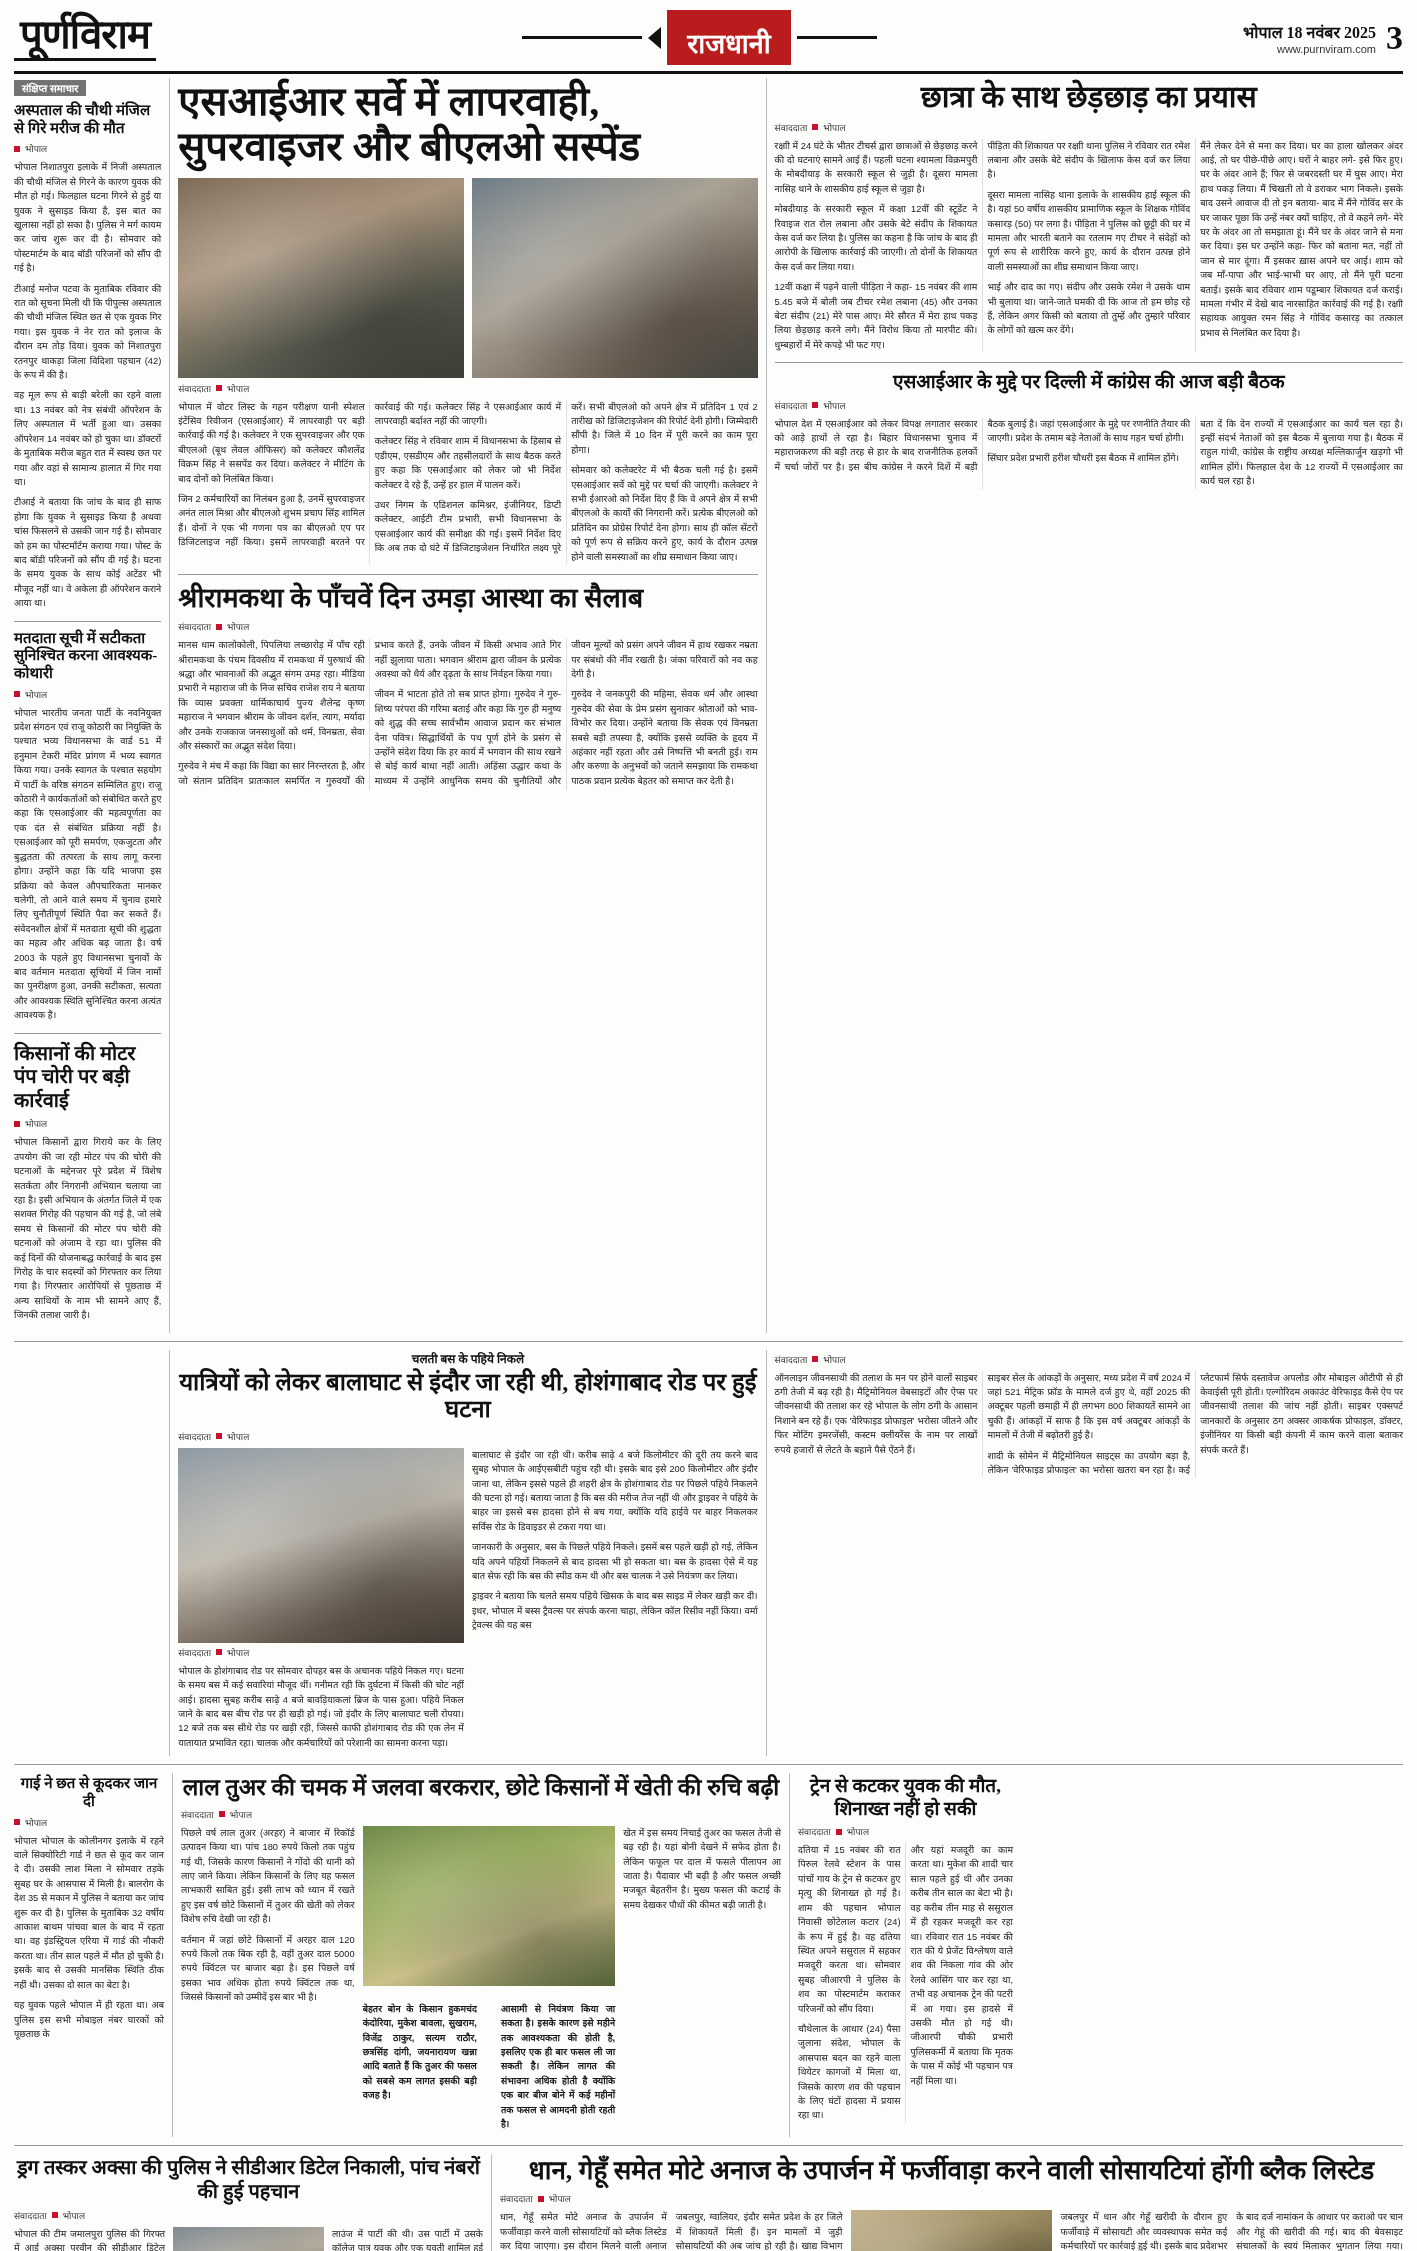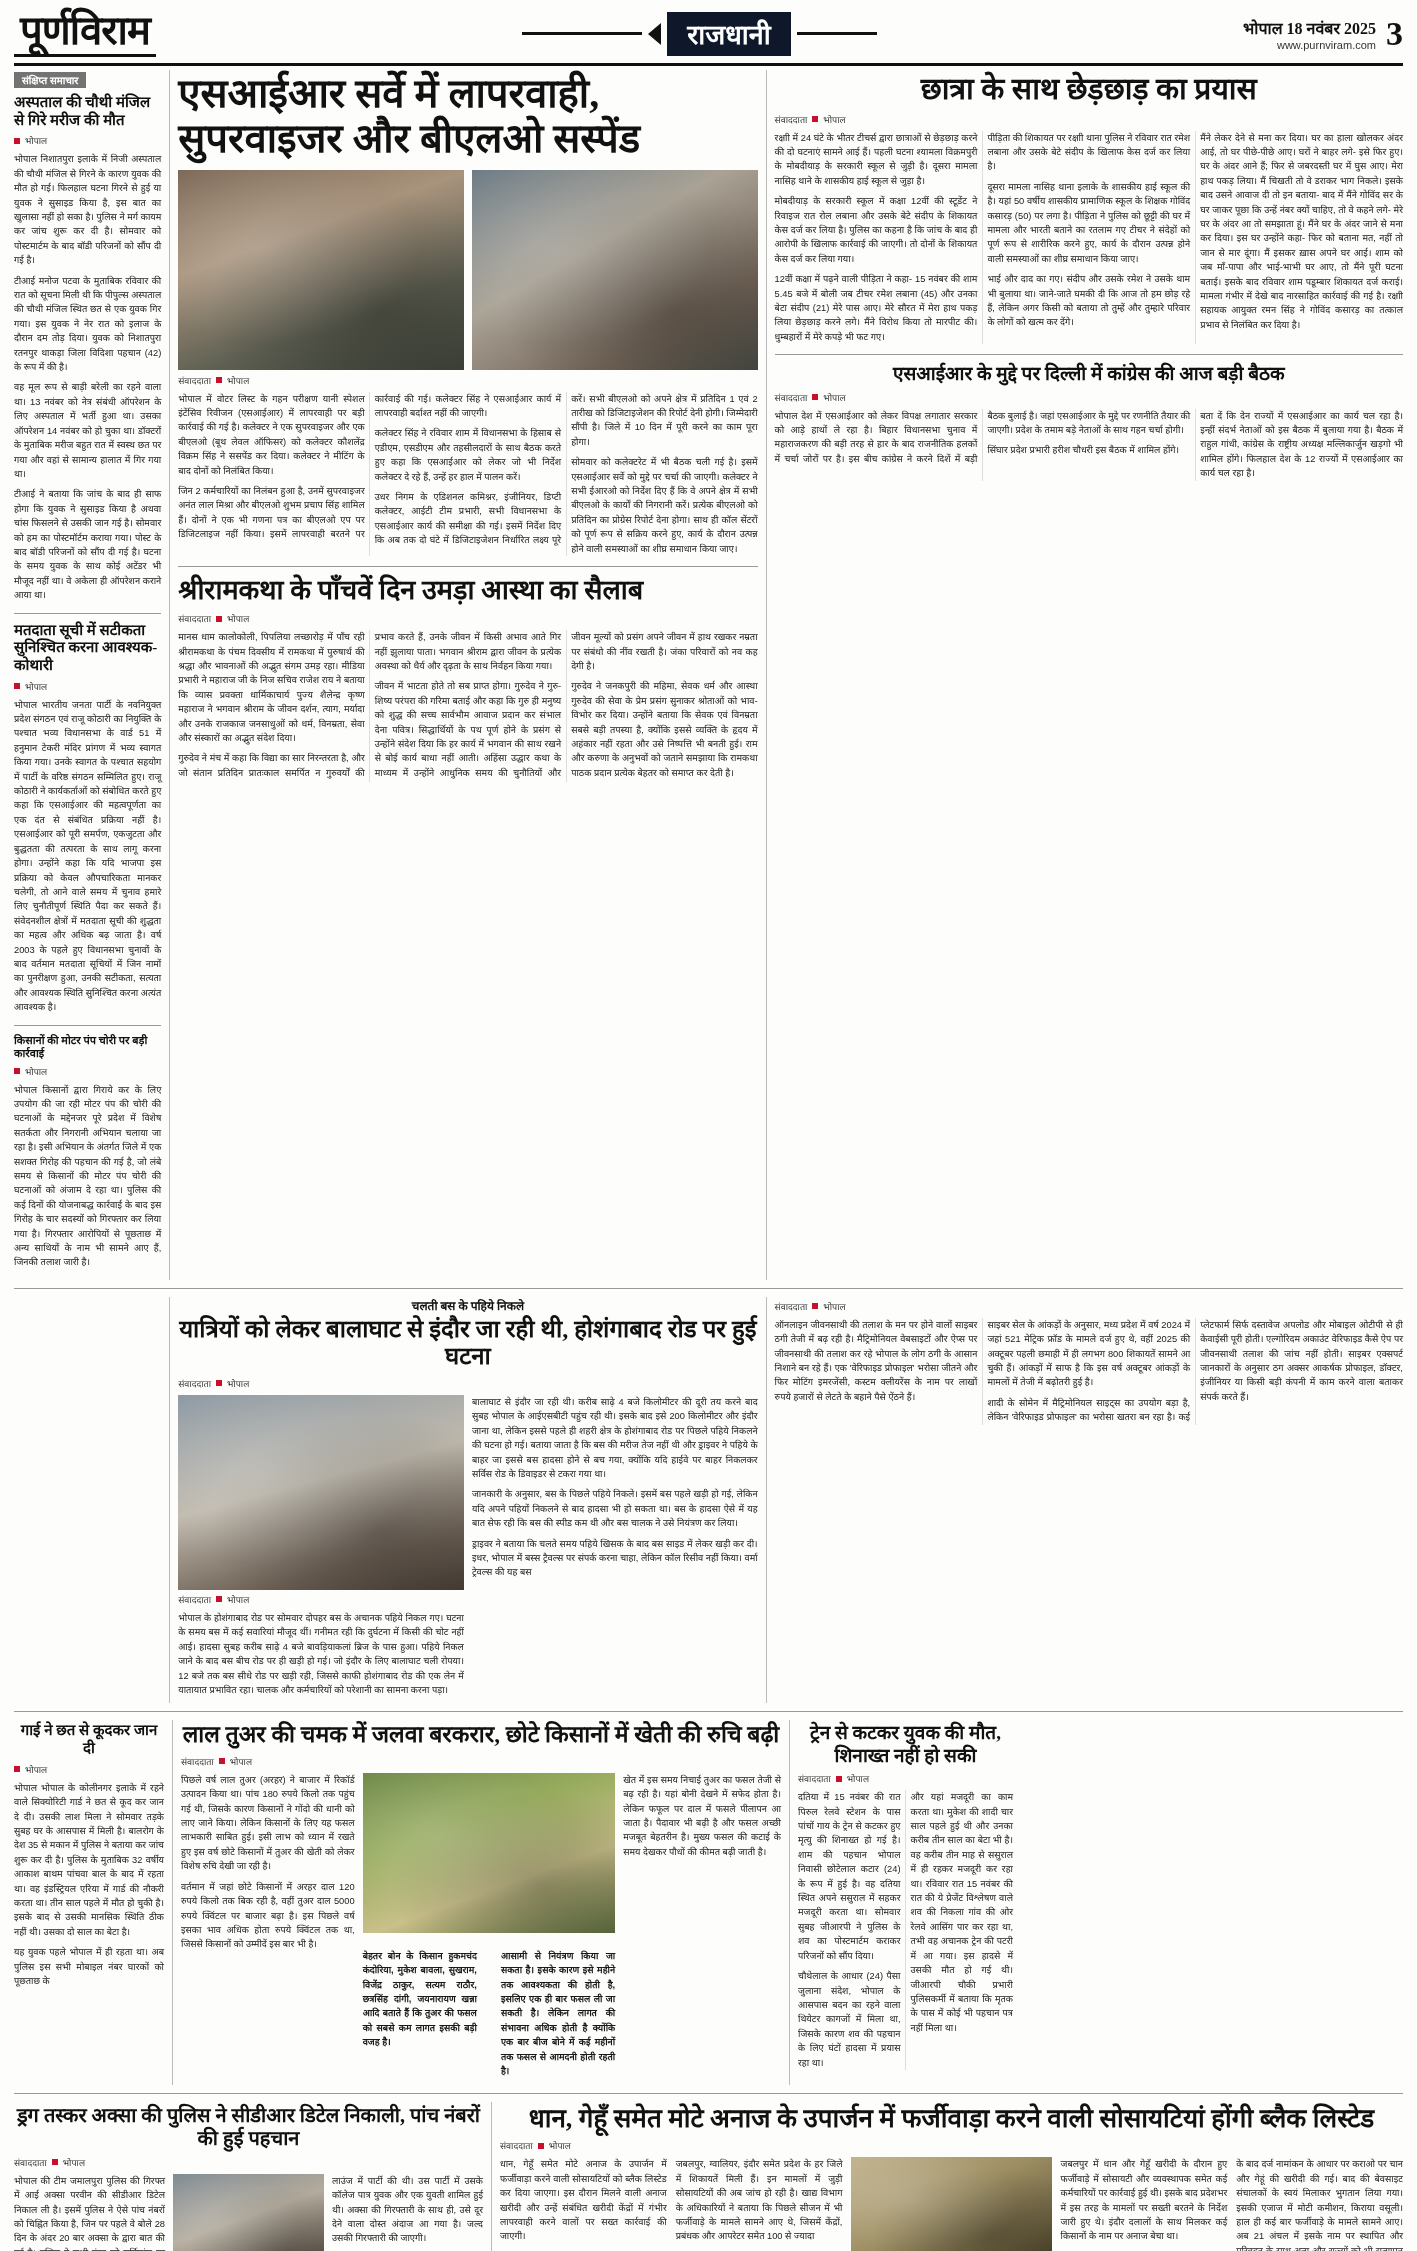--- a/index.html
+++ b/index.html
@@ -39,22 +39,22 @@
   }
   .section-band {
     display: flex;
     align-items: center;
     gap: 6px;
     font-family: "Liberation Serif", serif;
   }
   .band-line { width: 120px; height: 3px; background:#111; }
   .band-line.short { width: 80px; }
   .section-name {
-    background:#0f172a; color:#fff; font-size: 27px; font-weight: bold;
-    padding: 3px 20px 4px 20px;
+    background:#b91c1c; color:#fff; font-size: 27px; font-weight: bold;
+    padding: 14px 20px 4px 20px;
     position: relative;
   }
   .arrow-l {
     width:0;height:0;border-top:11px solid transparent;border-bottom:11px solid transparent;border-right:13px solid #111;
   }
   .masthead-right { text-align:right; display:flex; align-items:center; gap:10px; }
   .md-date { font-size: 16px; font-weight: bold; font-family:"Liberation Serif",serif; }
   .md-url { font-size: 11px; color:#333; }
   .page-no {
     font-family:"Liberation Serif",serif;
@@ -179,21 +179,21 @@
         <div class="byline">
           <span class="dot"></span>
           <span>भोपाल</span>
         </div>
         <p class="body">भोपाल भारतीय जनता पार्टी के नवनियुक्त प्रदेश संगठन एवं राजू कोठारी का नियुक्ति के पश्चात भव्य विधानसभा के वार्ड 51 में हनुमान टेकरी मंदिर प्रांगण में भव्य स्वागत किया गया। उनके स्वागत के पश्चात सहयोग में पार्टी के वरिष्ठ संगठन सम्मिलित हुए। राजू कोठारी ने कार्यकर्ताओं को संबोधित करते हुए कहा कि एसआईआर की महत्वपूर्णता का एक दंत से संबंधित प्रक्रिया नहीं है। एसआईआर को पूरी समर्पण, एकजुटता और बुद्धतता की तत्परता के साथ लागू करना होगा। उन्होंने कहा कि यदि भाजपा इस प्रक्रिया को केवल औपचारिकता मानकर चलेगी, तो आने वाले समय में चुनाव हमारे लिए चुनौतीपूर्ण स्थिति पैदा कर सकते हैं। संवेदनशील क्षेत्रों में मतदाता सूची की शुद्धता का महत्व और अधिक बढ़ जाता है। वर्ष 2003 के पहले हुए विधानसभा चुनावों के बाद वर्तमान मतदाता सूचियों में जिन नामों का पुनरीक्षण हुआ, उनकी सटीकता, सत्यता और आवश्यक स्थिति सुनिश्चित करना अत्यंत आवश्यक है।</p>
       </div>
 
       <div class="hr"></div>
 
       <div class="block">
-        <h3 class="head" style="font-size:11px;">किसानों की मोटर पंप चोरी पर बड़ी कार्रवाई</h3>
+        <h3 class="head" style="font-size:20px;">किसानों की मोटर पंप चोरी पर बड़ी कार्रवाई</h3>
         <div class="byline">
           <span class="dot"></span>
           <span>भोपाल</span>
         </div>
         <p class="body">भोपाल किसानों द्वारा गिराये कर के लिए उपयोग की जा रही मोटर पंप की चोरी की घटनाओं के मद्देनजर पूरे प्रदेश में विशेष सतर्कता और निगरानी अभियान चलाया जा रहा है। इसी अभियान के अंतर्गत जिले में एक सशक्त गिरोह की पहचान की गई है, जो लंबे समय से किसानों की मोटर पंप चोरी की घटनाओं को अंजाम दे रहा था। पुलिस की कई दिनों की योजनाबद्ध कार्रवाई के बाद इस गिरोह के चार सदस्यों को गिरफ्तार कर लिया गया है। गिरफ्तार आरोपियों से पूछताछ में अन्य साथियों के नाम भी सामने आए हैं, जिनकी तलाश जारी है।</p>
       </div>
     </div>
 
     <div class="rule-v"></div>
 

